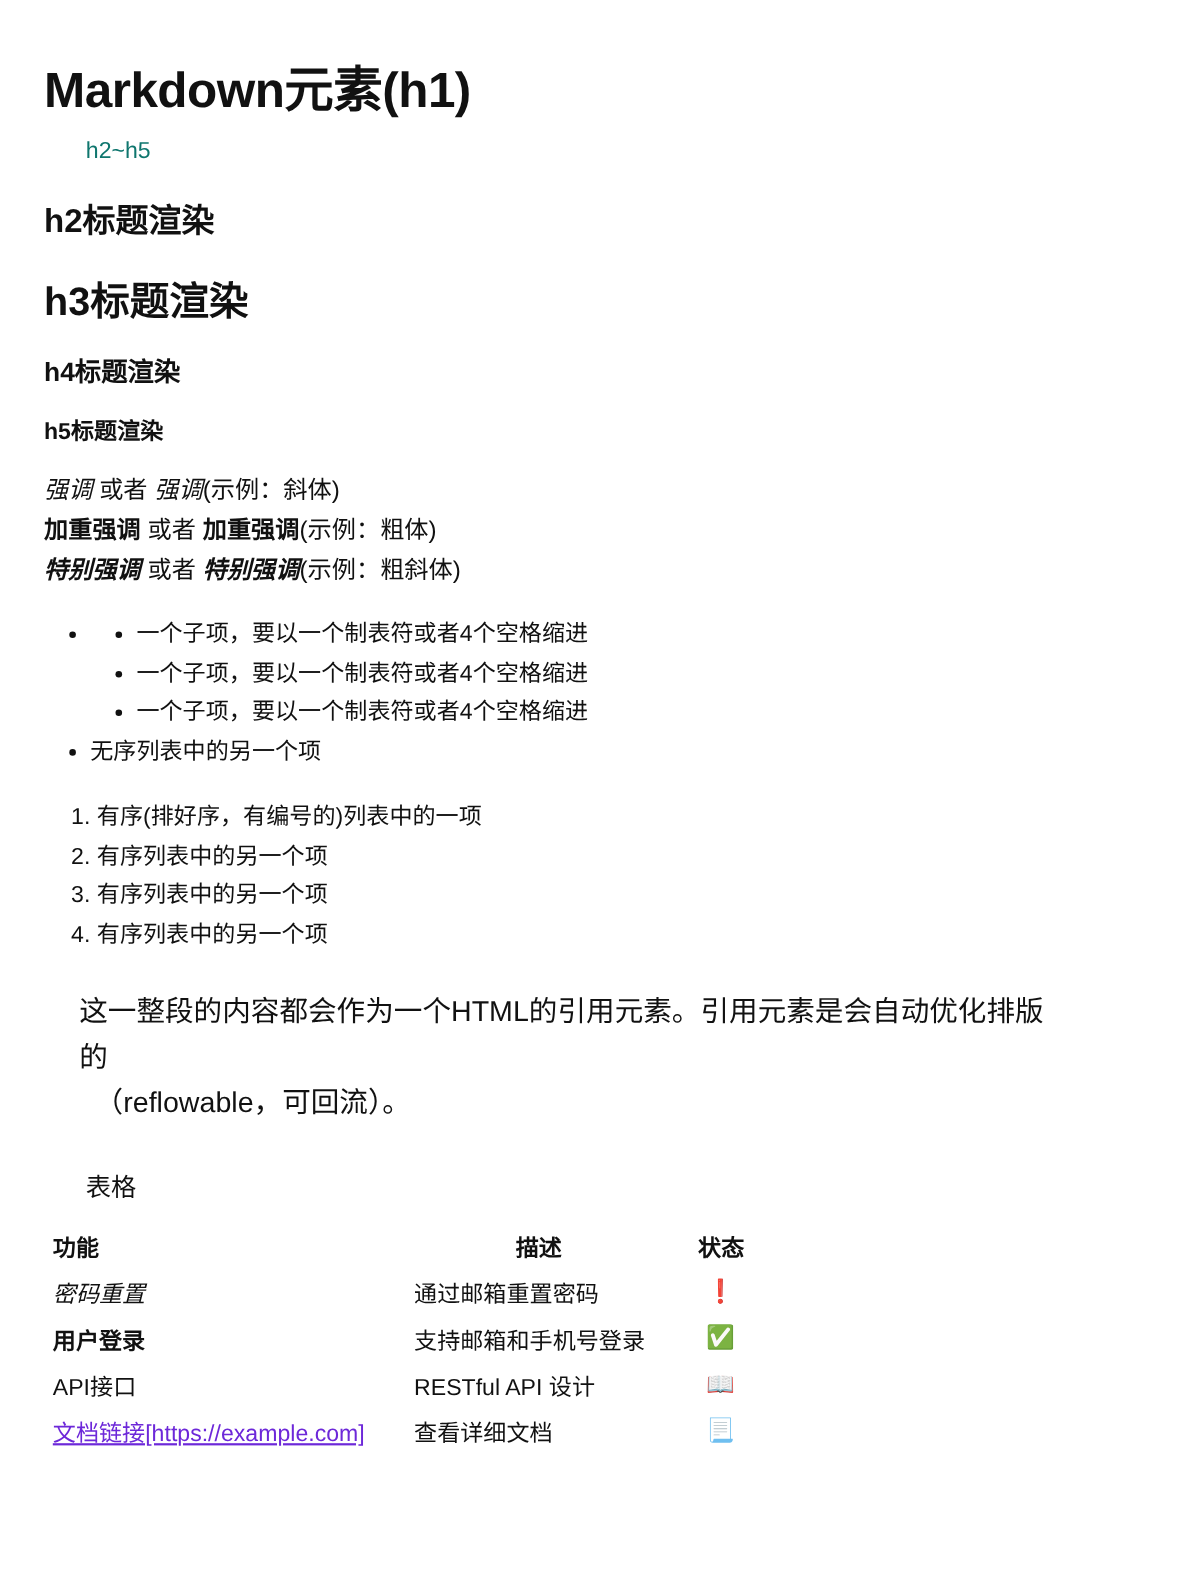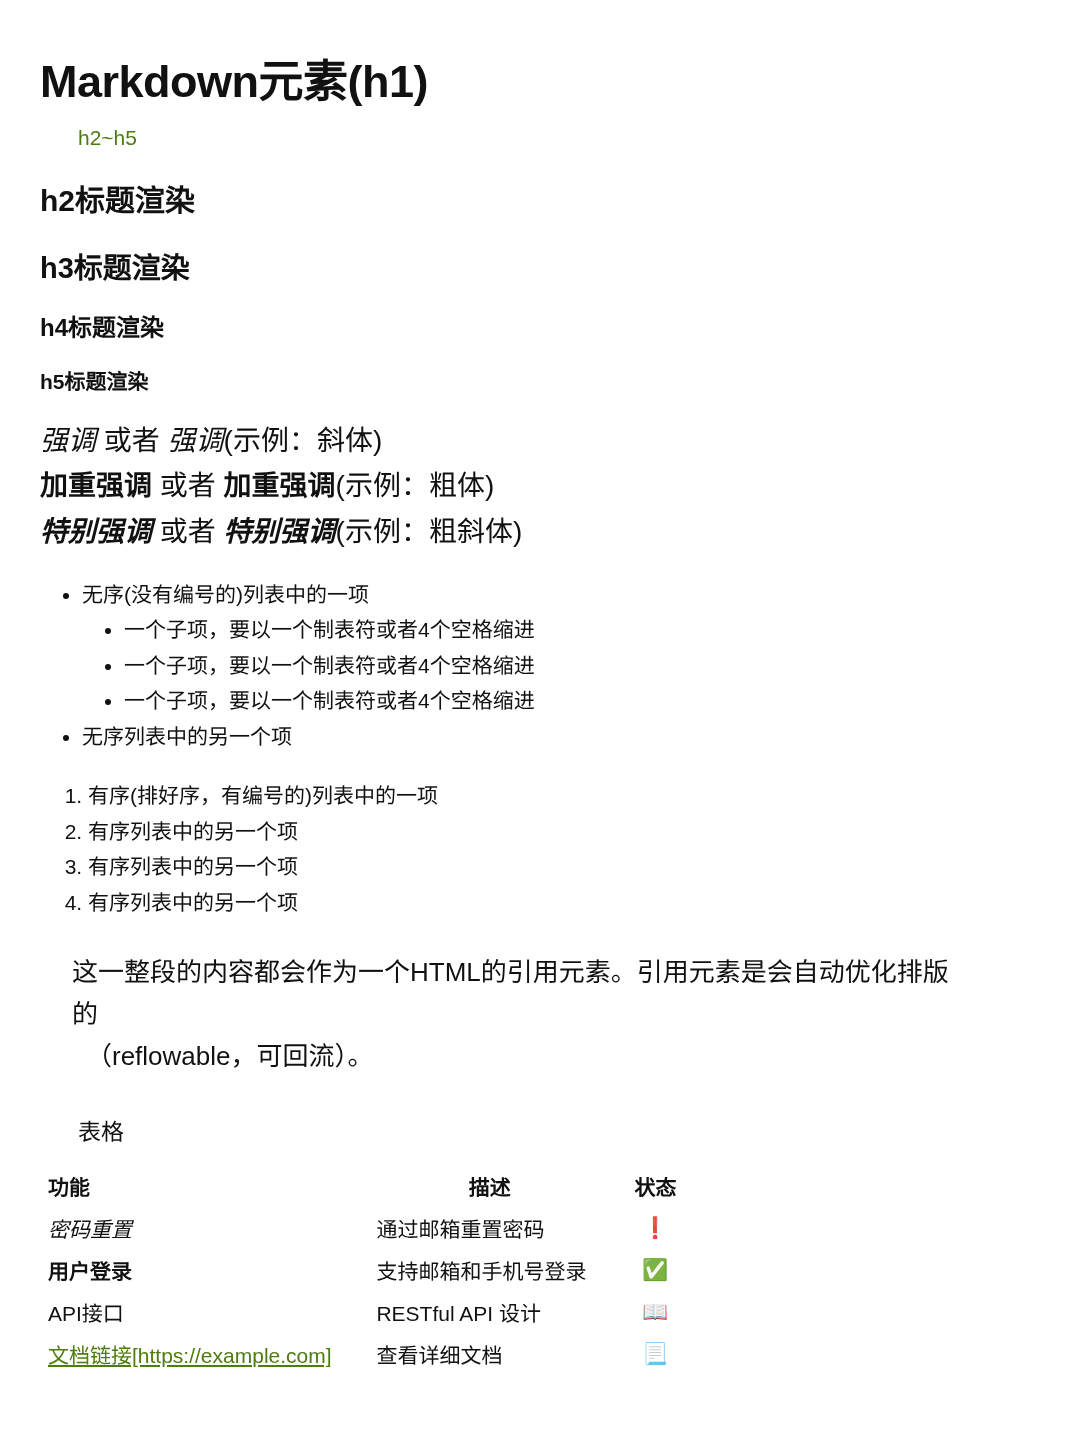--- a/index.html
+++ b/index.html
@@ -28,45 +28,45 @@
   h1.doc-h1 {
     font-size: 45px;
     line-height: 1.15;
     font-weight: 700;
     margin: 16px 0 18px 0;
     letter-spacing: -0.5px;
   }
   .sub-note {
     font-size: 21px;
     margin: 0 0 26px 38px;
-    color: #4d7c0f;
+    color: #0f766e;
   }
   h2.doc-h2 {
     font-size: 30px;
     font-weight: 700;
     margin: 26px 0 20px 0;
   }
   h3.doc-h3 {
-    font-size: 29px;
+    font-size: 36px;
     font-weight: 700;
     margin: 24px 0 18px 0;
   }
   h4.doc-h4 {
     font-size: 24px;
     font-weight: 700;
     margin: 22px 0 16px 0;
   }
   h5.doc-h5 {
     font-size: 21px;
     font-weight: 700;
     margin: 22px 0 24px 0;
   }
 
   .emph-block {
-    font-size: 28px;
+    font-size: 22px;
     line-height: 1.55;
     margin: 0 0 22px 0;
   }
   .emph-block div {
     margin-bottom: 2px;
   }
   .it { font-style: italic; }
   .bd { font-weight: 700; }
   .bdit { font-weight: 700; font-style: italic; }
 
@@ -120,21 +120,21 @@
     padding: 6px 8px;
     vertical-align: middle;
   }
   table.doc-table .col-a { width: 330px; text-align: left; }
   table.doc-table .col-b { width: 250px; text-align: left; }
   table.doc-table .col-c { width: 80px; text-align: center; }
   table.doc-table th.col-a { text-align: left; }
   table.doc-table th.col-b { text-align: center; }
 
   .link {
-    color: #4d7c0f;
+    color: #6d28d9;
   }
   .status-emoji { font-size: 21px; }
 </style>
 </head>
 <body>
 
 <div class="page">
   <div class="content">
 
     <h1 class="doc-h1">Markdown元素(h1)</h1>
@@ -147,21 +147,20 @@
     <h5 class="doc-h5">h5标题渲染</h5>
 
     <div class="emph-block">
       <div><span class="it">强调</span><span> 或者 </span><span class="it">强调</span><span>(示例：斜体)</span></div>
       <div><span class="bd">加重强调</span><span> 或者 </span><span class="bd">加重强调</span><span>(示例：粗体)</span></div>
       <div><span class="bdit">特别强调</span><span> 或者 </span><span class="bdit">特别强调</span><span>(示例：粗斜体)</span></div>
     </div>
 
     <ul class="doc-ul">
       <li>
-        <span>无序(没有编号的)列表中的一项</span>
         <ul>
           <li><span>一个子项，要以一个制表符或者4个空格缩进</span></li>
           <li><span>一个子项，要以一个制表符或者4个空格缩进</span></li>
           <li><span>一个子项，要以一个制表符或者4个空格缩进</span></li>
         </ul>
       </li>
       <li><span>无序列表中的另一个项</span></li>
     </ul>
 
     <ol class="doc-ol">

